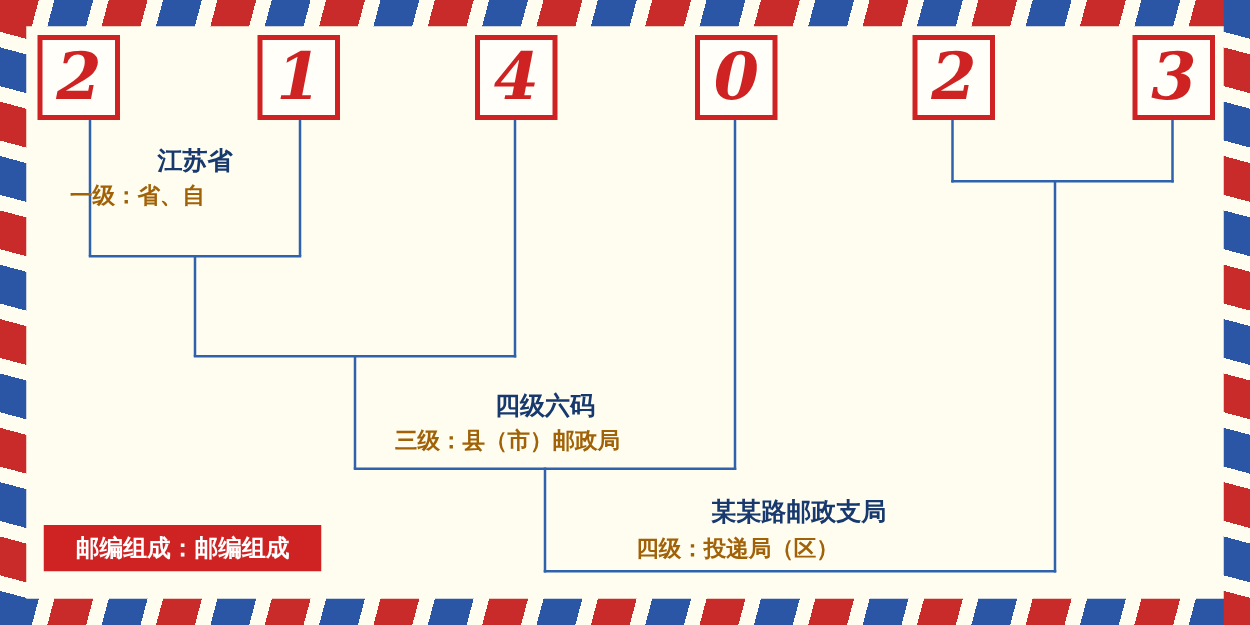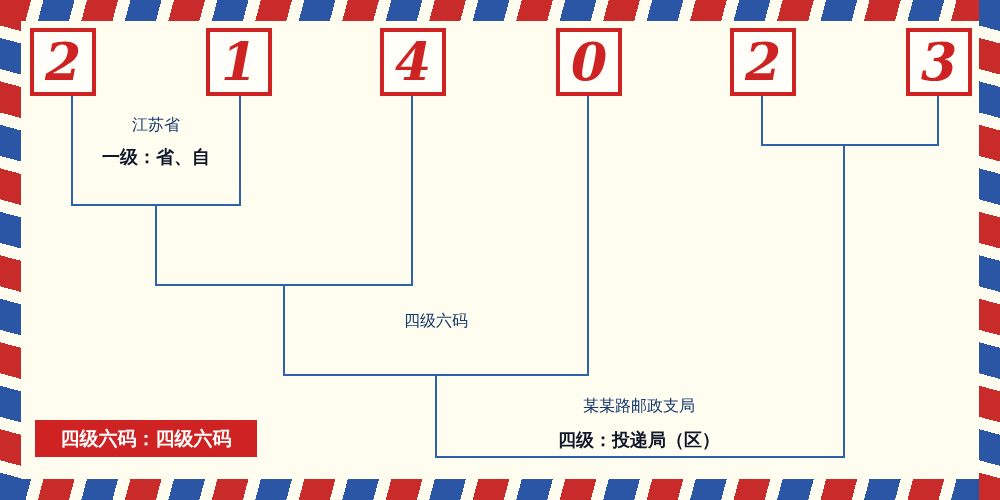--- a/index.html
+++ b/index.html
@@ -56,32 +56,31 @@
   }
 
   
   .vline { position: absolute; width: 2px; background: #2f62ad; z-index: 1; }
   .hline { position: absolute; height: 2px; background: #2f62ad; z-index: 1; }
 
   
   .lvl-name {
     position: absolute;
     color: #17396e;
-    font-weight: normal;
-    font-size: 16px;
+    font-weight: bold;
+    font-size: 20px;
     text-align: center;
     z-index: 2;
   }
   .lvl-desc {
     position: absolute;
-    color: #0f172a;
+    color: #a16207;
     font-weight: bold;
     font-size: 18px;
     line-height: 25px;
-    text-align: center;
     z-index: 2;
   }
 
   .badge {
     position: absolute;
     left: 35px; top: 420px;
     width: 222px; height: 37px;
     background: #cf2222;
     color: #ffffff;
     font-weight: bold;
@@ -139,20 +138,21 @@
   <div class="vline" style="left:937px; top:96px;  height:50px"></div>
   <div class="hline" style="left:761px; top:144px; width:178px"></div>
 
   <div class="lvl-name" style="left:56px; top:115px; width:200px">江苏省</div>
   <div class="lvl-desc" style="left:56px; top:144px; width:200px">
     <div>一级：省、自</div>
   </div>
 
 
   <div class="lvl-name" style="left:316px; top:311px; width:240px">四级六码</div>
+  <div class="lvl-desc" style="left:316px; top:340px; width:240px">三级：县（市）邮政局</div>
 
   <div class="lvl-name" style="left:509px; top:396px; width:260px">某某路邮政支局</div>
   <div class="lvl-desc" style="left:509px; top:427px; width:260px">四级：投递局（区）</div>
 
 
-  <div class="badge">四级六码：四级六码</div>
+  <div class="badge">邮编组成：邮编组成</div>
 
 </div>
 
 </body></html>

